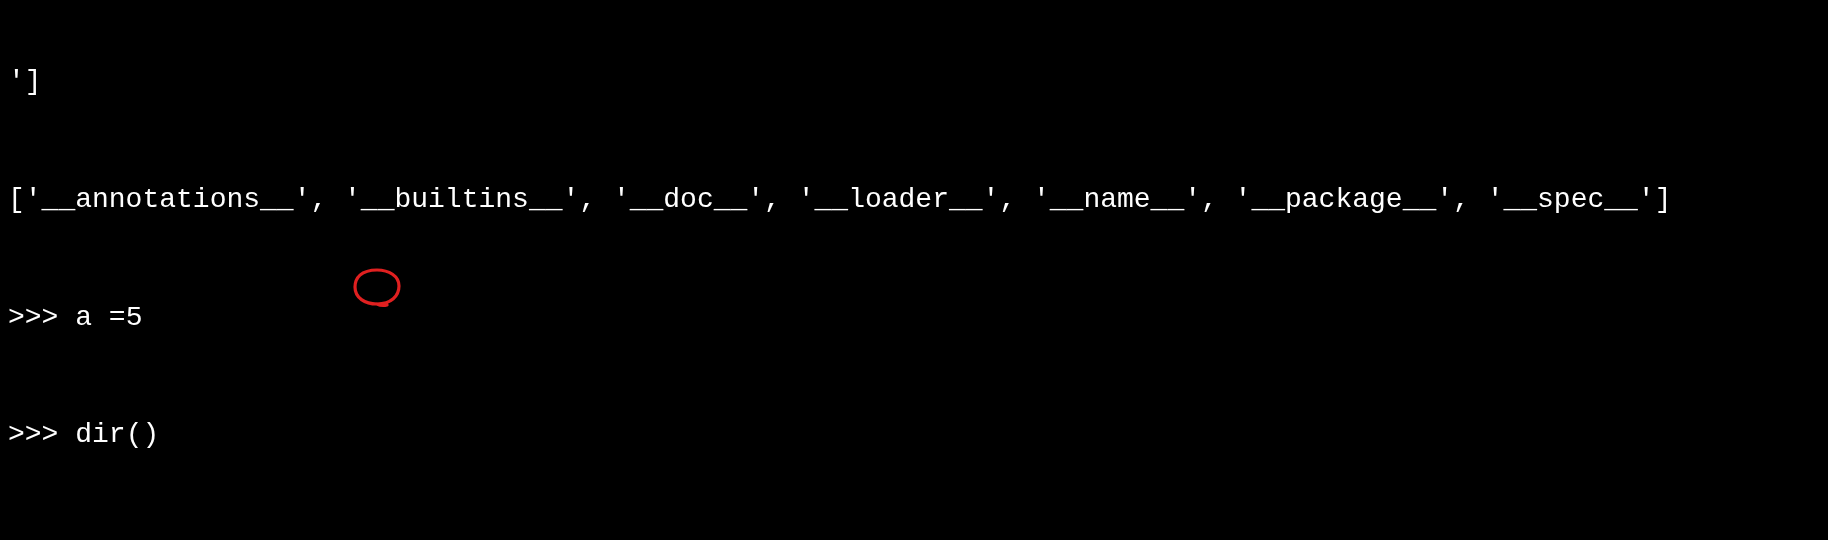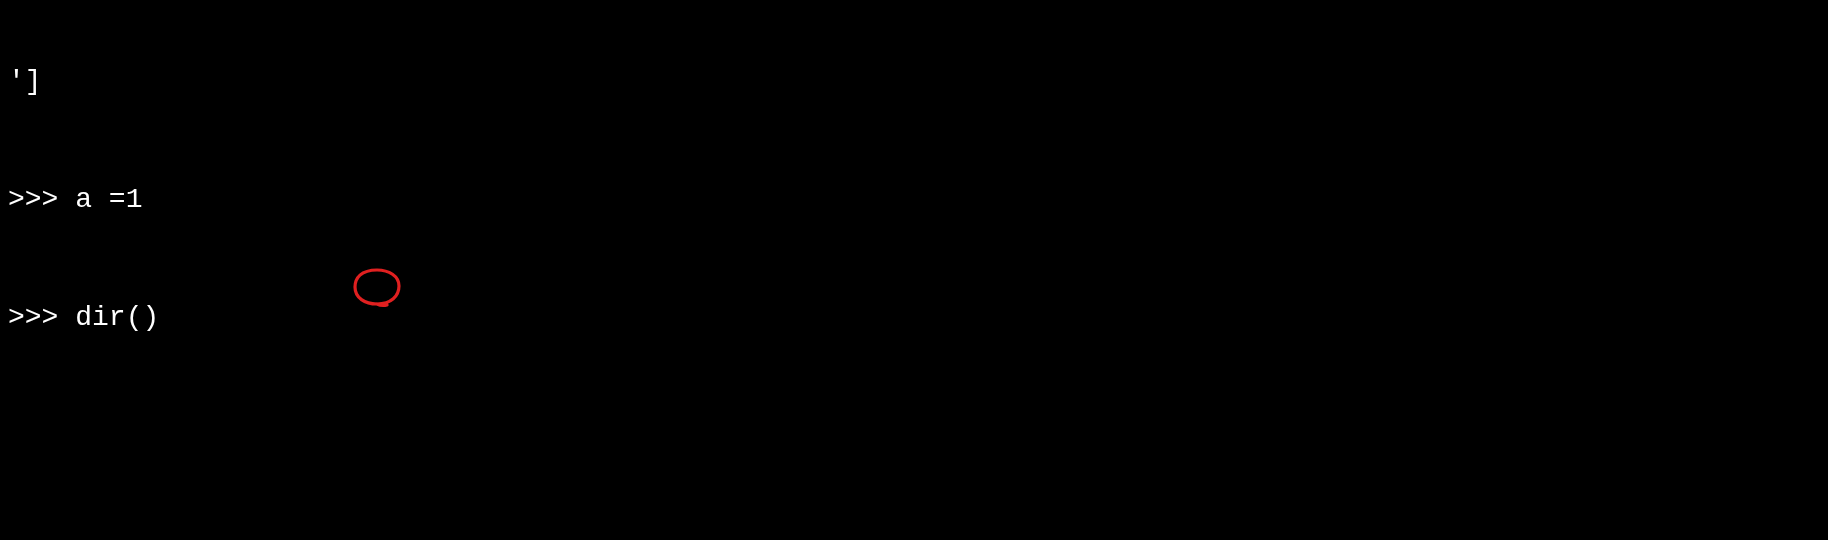--- a/index.html
+++ b/index.html
@@ -40,21 +40,22 @@
     .partial-top {
       display: block;
       margin-top: -20px;
     }
   </style>
 </head>
 <body>
 
 <div class="terminal">
   <span class="line partial-top"><span>']</span></span>
-  <span class="line"><span class="prompt">&gt;&gt;&gt; </span><span>a =1</span></span>
+  <span class="line"><span>['__annotations__', '__builtins__', '__doc__', '__loader__', '__name__', '__package__', '__spec__']</span></span>
+  <span class="line"><span class="prompt">&gt;&gt;&gt; </span><span>a =5</span></span>
   <span class="line"><span class="prompt">&gt;&gt;&gt; </span><span>dir()</span></span>
   
   
   
   
   
 </div>
 
 <div class="annotation-circle" style="left:349px; top:266px;">
   <svg width="56" height="42" viewBox="0 0 56 42">

